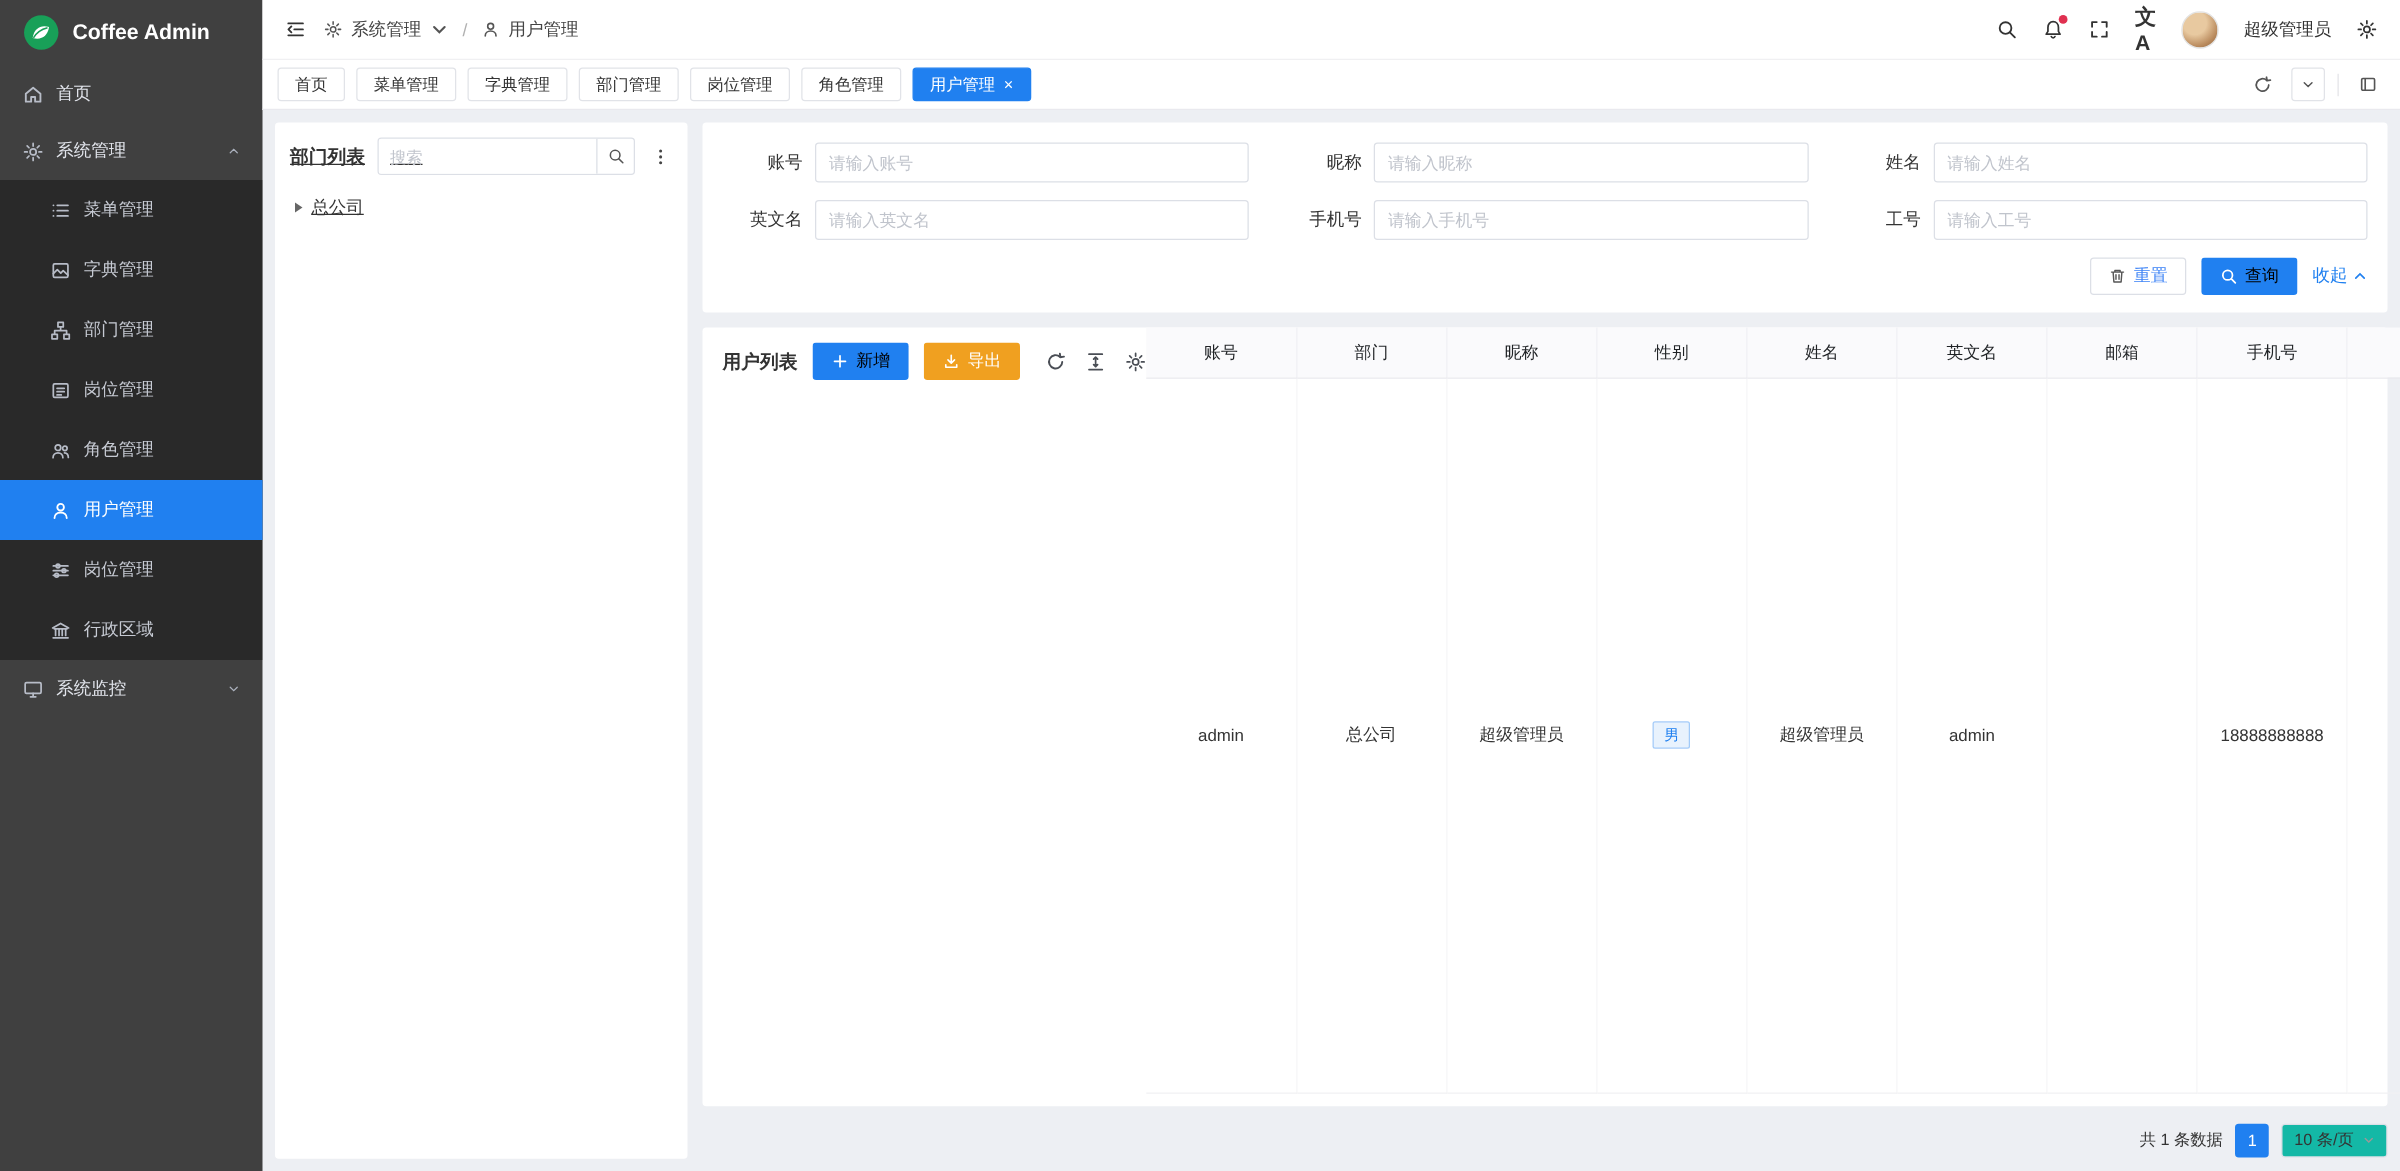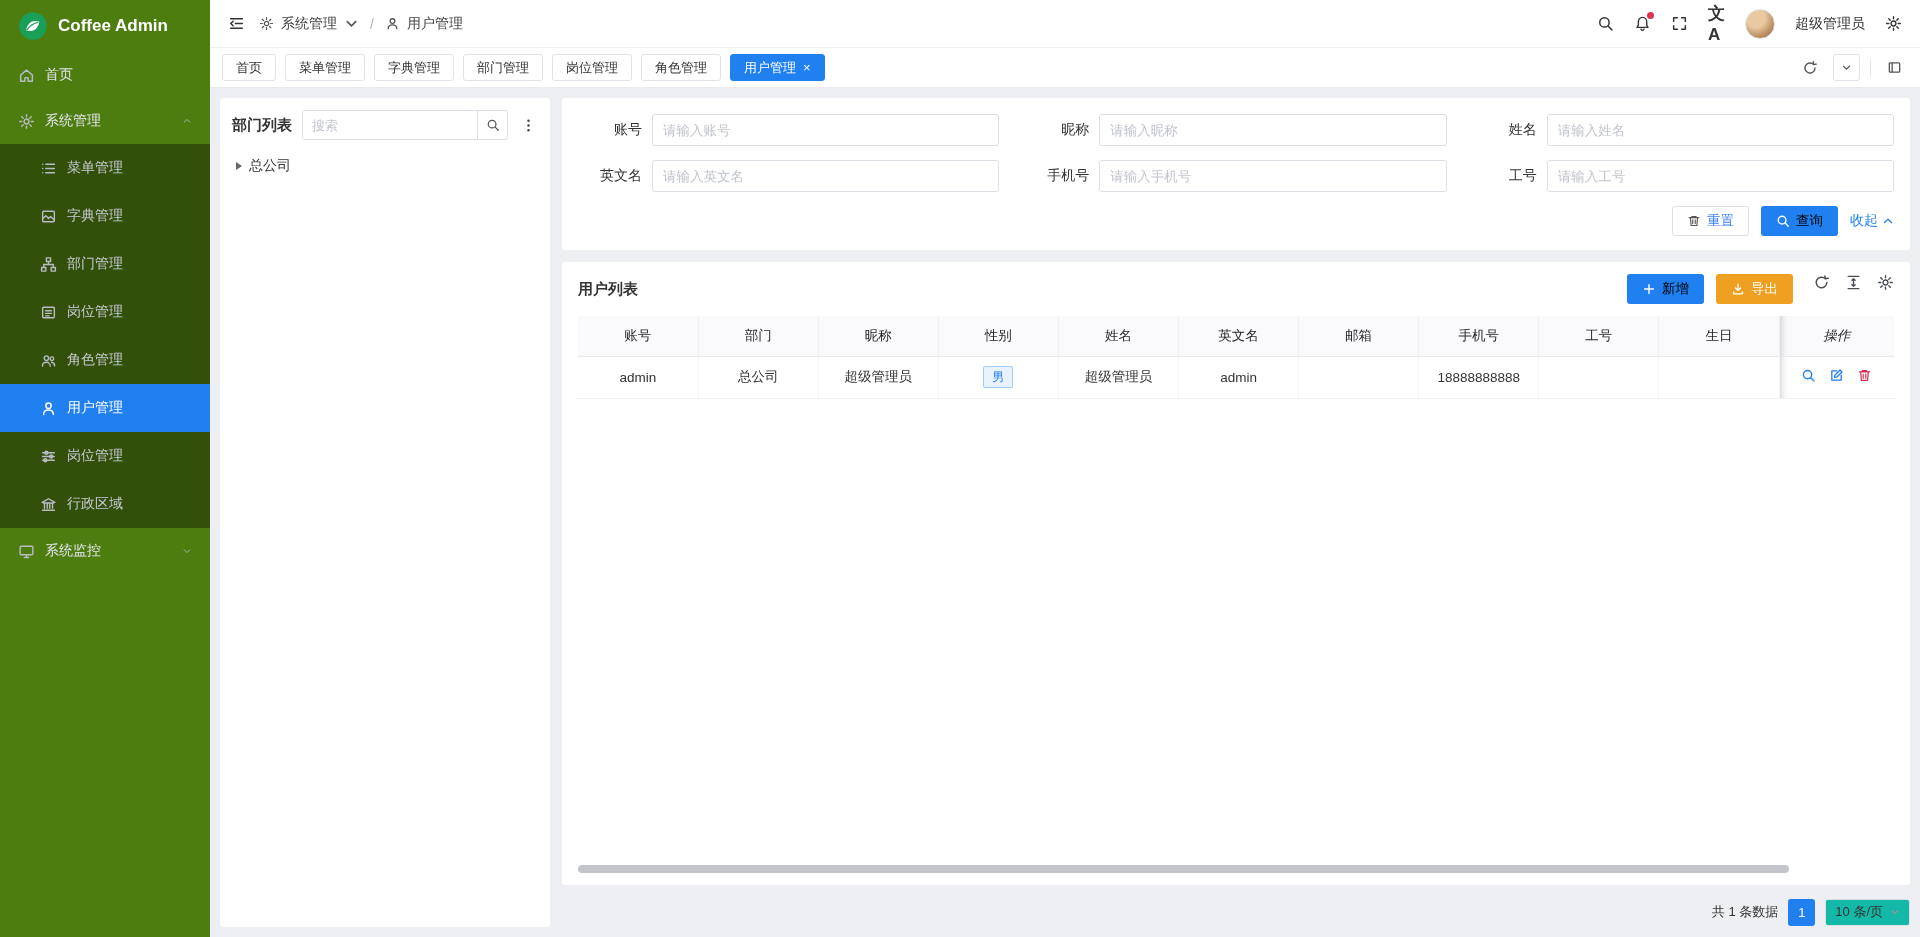--- a/index.html
+++ b/index.html
@@ -2,21 +2,21 @@
 <html><head>
 <meta charset="utf-8">
 <style>
   * { box-sizing: border-box; margin: 0; padding: 0; }
   html,body { width:1920px; height:937px; overflow:hidden;
     font-family: "Liberation Sans", "DejaVu Sans", sans-serif;
     font-size:14px; color:#333; background:#edeff3; }
   .app { display:flex; width:100%; height:100%; }
 
   
-  .sidebar { width:210px; background:#4d7c0f; color:#dfe3ea; flex-shrink:0;
+  .sidebar { width:210px; background:#404040; color:#dfe3ea; flex-shrink:0;
     display:flex; flex-direction:column; }
   .logo { height:52px; display:flex; align-items:center; gap:10px; padding:0 18px; }
   .logo-badge { width:30px; height:30px; flex-shrink:0; }
   .logo-text { color:#fff; font-weight:bold; font-size:17px; white-space:nowrap; }
   .menu-item { height:46px; display:flex; align-items:center; gap:10px;
     padding:0 18px; cursor:pointer; font-size:14px; color:#e2e5ec; }
   .menu-item .chev { margin-left:auto; color:#aab0bc; }
   .submenu { background:rgba(0,0,0,0.35); }
   .submenu .menu-item { padding-left:40px; height:48px; color:#c6cad3; }
   .menu-item.active { background:#2080f0; color:#fff; }
@@ -58,21 +58,21 @@
     justify-content:center; color:#555; cursor:pointer; }
   .tb-btn.boxed { border:1px solid #e1e3e8; border-radius:3px; }
   .tb-divider { width:1px; height:18px; background:#e3e3e8; }
 
   
   .content { flex:1; display:flex; gap:12px; padding:10px; min-height:0; }
   .card { background:#fff; border-radius:3px; }
 
   
   .dept-panel { width:330px; flex-shrink:0; padding:12px 12px; display:flex;
-    flex-direction:column; gap:12px; }
+    flex-direction:column; gap:12px;text-decoration:underline; }
   .dept-head { display:flex; align-items:center; gap:10px; }
   .dept-title { font-size:15px; font-weight:bold; white-space:nowrap; }
   .dept-search { flex:1; display:flex; height:30px; border:1px solid #dcdfe6;
     border-radius:3px; overflow:hidden; }
   .dept-search input { flex:1; border:none; outline:none; padding:0 9px;
     font-size:13px; color:#333; font-family:inherit; min-width:0; }
   .dept-search input::placeholder { color:#c0c4cc; }
   .dept-search .sbtn { width:30px; display:flex; align-items:center; justify-content:center;
     border-left:1px solid #dcdfe6; color:#555; cursor:pointer; }
   .dots-btn { width:20px; display:flex; align-items:center; justify-content:center;
@@ -105,24 +105,24 @@
   .btn-default .ic { color:#555; }
   .btn-primary { background:#2080f0; color:#000000; }
   .btn-primary .ic { color:#fff; }
   .btn-warning { background:#f0a020; color:#fff; }
   .btn-warning .ic { color:#fff; }
   .link-btn { color:#2080f0; display:inline-flex; align-items:center; gap:4px;
     cursor:pointer; font-size:14px; }
   .link-btn .ic { width:12px; height:12px; color:#2080f0; }
 
   
-  .table-card { flex:1; display:flex; flex-direction:column; padding:0 16px 10px; min-height:0; }
+  .table-card { flex:1; display:flex; flex-direction:row; padding:0 16px 10px; min-height:0; }
   .table-head { height:54px; display:flex; align-items:center; flex-shrink:0; }
   .table-title { font-size:15px; font-weight:bold; }
-  .table-head-right { margin-left:auto; display:flex; align-items:flex-start; gap:12px;padding-left:12px; }
+  .table-head-right { margin-left:auto; display:flex; align-items:center; gap:12px;padding-left:12px; }
   .tool-icons { display:flex; align-items:center; gap:15px; margin-left:8px; }
   .tool-icons .ic { width:17px; height:17px; color:#4a4e55; cursor:pointer; }
 
   table { width:100%; border-collapse:collapse; table-layout:fixed; flex-shrink:0; }
   th { background:#fafafc; height:40px; font-size:13.5px; font-weight:500;
     color:#1f2225; border-bottom:1px solid #e9e9ee; border-right:1px solid #efeff4;
     text-align:center; }
   th:last-child { border-right:none; }
   td { height:42px; text-align:center; font-size:13.5px; color:#333;
     border-bottom:1px solid #f1f1f4; border-right:1px solid #f6f6f8; }

